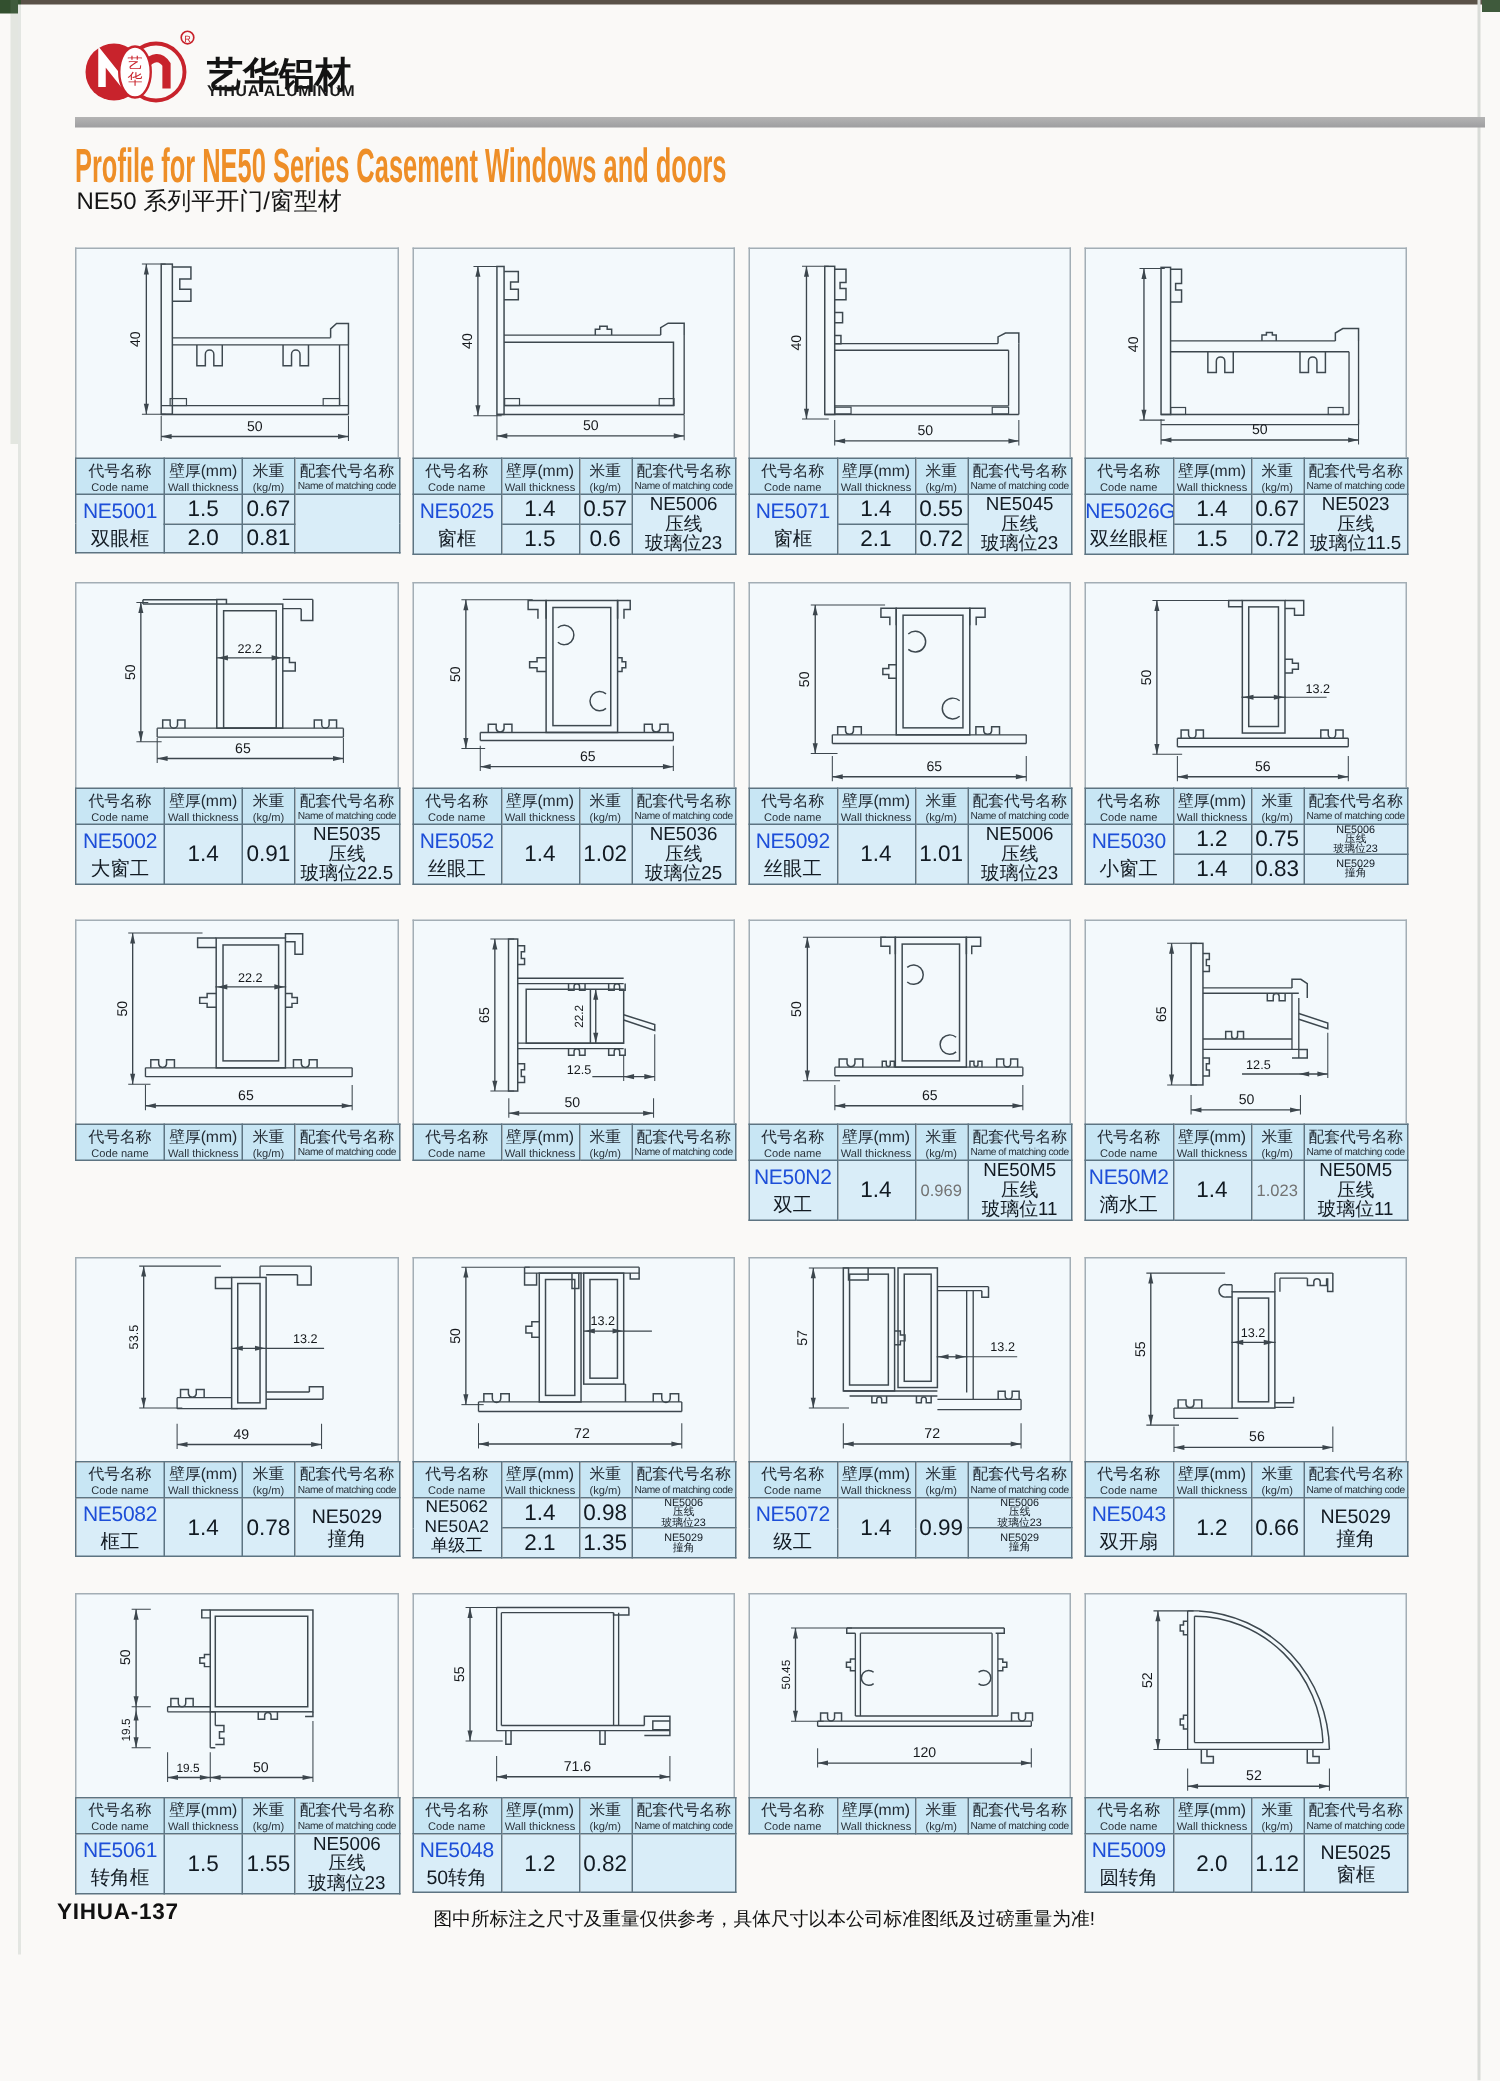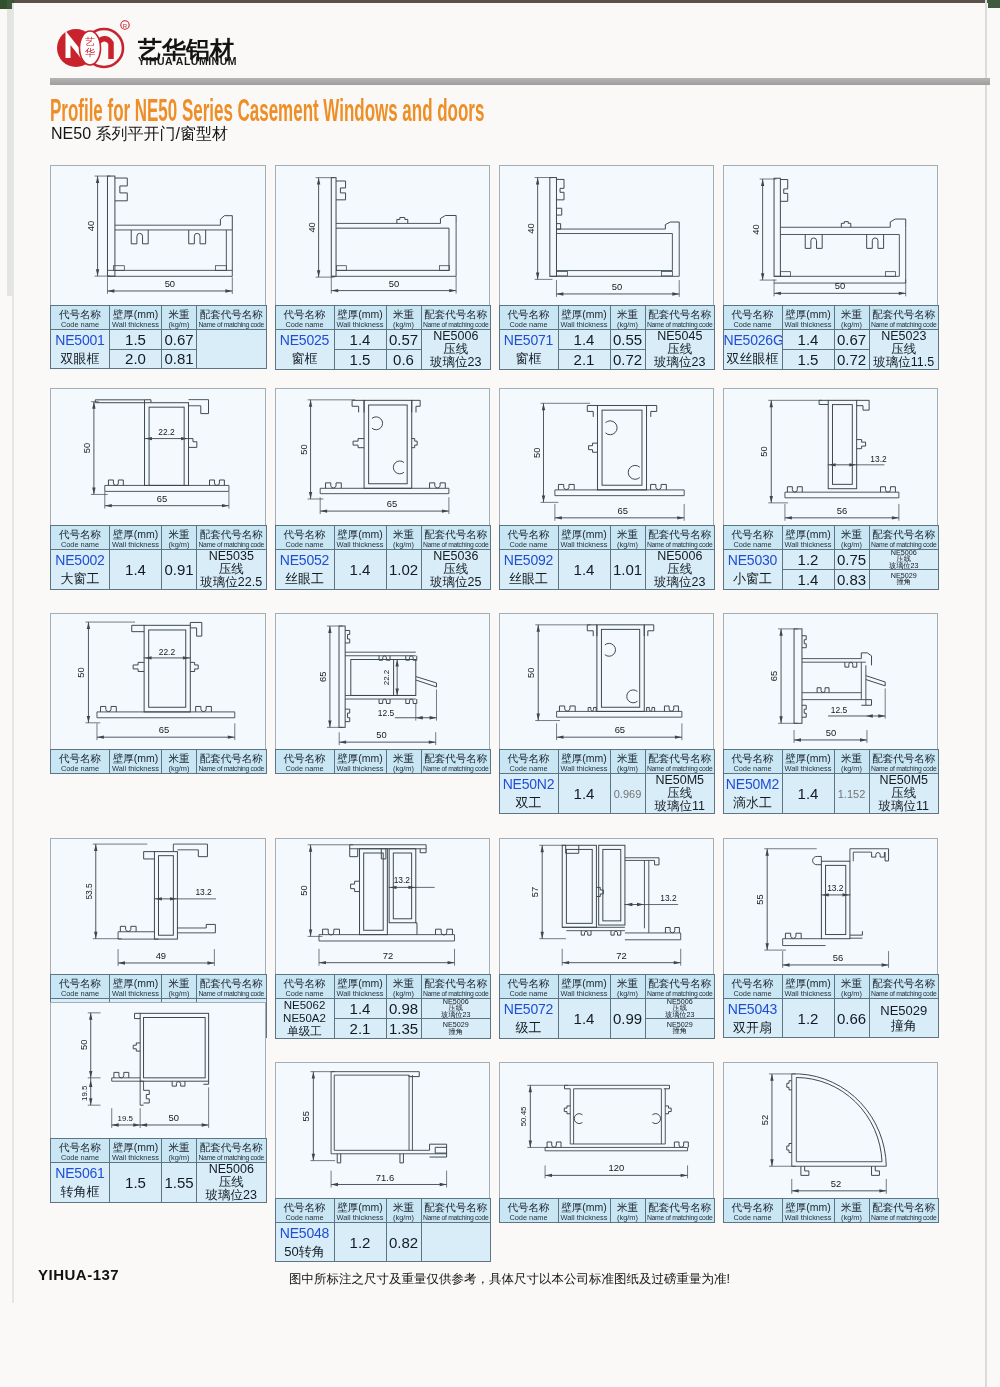--- a/index.html
+++ b/index.html
@@ -839,21 +839,21 @@
               <div class="hz">配套代号名称</div>
               <div class="he" style="font-size:6.8px;letter-spacing:-0.3px">Name of matching code</div>
             </td>
           </tr>
           <tr style="height:39px">
             <td>
               <div class="cn1">NE50M2</div>
               <div class="cn2">滴水工</div>
             </td>
             <td class="v">1.4</td>
-            <td class="vs">1.152</td>
+            <td class="vs">1.023</td>
             <td>
               <div class="mb">NE50M5</div>
               <div class="mb">压线</div>
               <div class="mb">玻璃位11</div>
             </td>
           </tr>
         </tbody>
       </table>
     </div>
   </div>
@@ -1162,21 +1162,21 @@
             <td class="v">0.66</td>
             <td>
               <div class="mb2">NE5029</div>
               <div class="mb2">撞角</div>
             </td>
           </tr>
         </tbody>
       </table>
     </div>
   </div>
-<div class="cell" style="left:50px;top:1002px;height:199px">
+<div class="cell" style="left:50px;top:1062px;height:199px">
     <svg class="draw" width="215.5" height="136" viewBox="0 0 215.5 136" style="width:215.5px;height:136px">
       <line x1="40.1" y1="9.8" x2="40.1" y2="103" stroke="#3c464d" stroke-width="0.9"></line>
       <line x1="37.1" y1="9.8" x2="50" y2="9.8" stroke="#3c464d" stroke-width="0.7"></line>
       <line x1="37.1" y1="75.4" x2="50" y2="75.4" stroke="#3c464d" stroke-width="0.7"></line>
       <line x1="37.1" y1="103" x2="50" y2="103" stroke="#3c464d" stroke-width="0.7"></line>
       <polygon points="40.1,9.8 38.4,16.8 41.800000000000004,16.8" fill="#3c464d"></polygon>
       <polygon points="40.1,75.4 38.4,68.4 41.800000000000004,68.4" fill="#3c464d"></polygon>
       <polygon points="40.1,77.7 38.4,84.7 41.800000000000004,84.7" fill="#3c464d"></polygon>
       <polygon points="40.1,103 38.4,96 41.800000000000004,96" fill="#3c464d"></polygon>
       <text x="36" y="42" font-size="9.5" fill="#16191c" transform="rotate(-90 36 42)" text-anchor="middle" font-family="Liberation Sans, sans-serif">50</text>
@@ -1403,17 +1403,29 @@
             </td>
 <td style="width:35px">
               <div class="hz">米重</div>
               <div class="he">(kg/m)</div>
             </td>
 <td style="width:69.5px">
               <div class="hz">配套代号名称</div>
               <div class="he" style="font-size:6.8px;letter-spacing:-0.3px">Name of matching code</div>
             </td>
           </tr>
+          <tr style="height:39px">
+            <td>
+              <div class="cn1">NE5009</div>
+              <div class="cn2">圆转角</div>
+            </td>
+            <td class="v">2.0</td>
+            <td class="v">1.12</td>
+            <td>
+              <div class="mb2">NE5025</div>
+              <div class="mb2">窗框</div>
+            </td>
+          </tr>
         </tbody>
       </table>
     </div>
   </div>
 <div style="position:absolute;left:38px;top:1266px;font-size:15px;font-weight:bold;color:#111;letter-spacing:0.5px">YIHUA-137</div>
 <div style="position:absolute;left:289px;top:1271px;font-size:12.5px;color:#111">图中所标注之尺寸及重量仅供参考，具体尺寸以本公司标准图纸及过磅重量为准!</div>
 </body></html>

